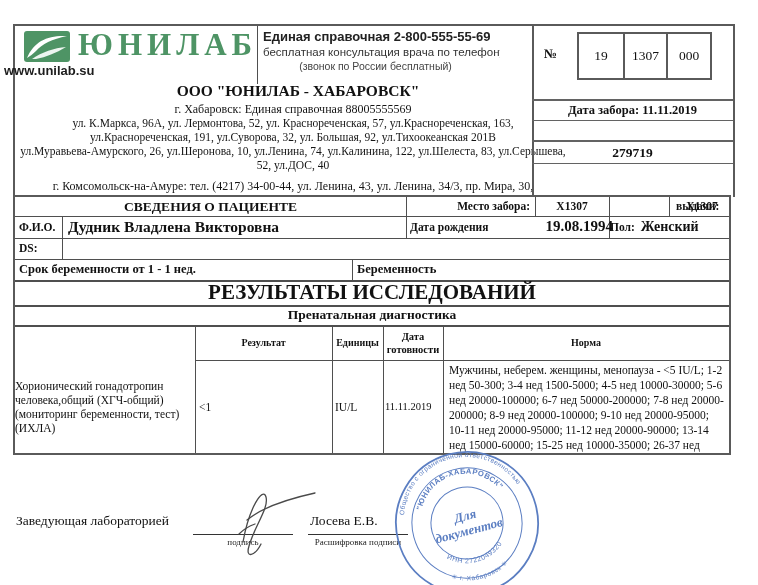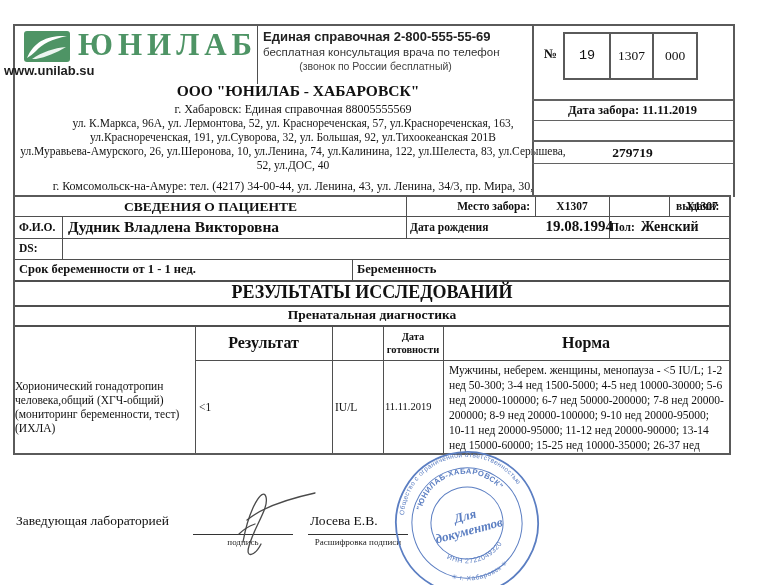--- a/index.html
+++ b/index.html
@@ -33,35 +33,35 @@
   .addr .big { font-size:12px; }
   .addr .gap { margin-top:7px; }
 
   
   .right-col { left:532px; top:24px; width:199px; height:171px;
                border:2px solid #5a5a5a; border-bottom:none; }
   .num-label { left:10px; top:20px; font-size:13px; font-weight:bold; }
   .num-boxes { left:29px; top:6px; display:flex; }
   .num-cell { border:2px solid #5a5a5a; height:44px; line-height:44px; text-align:center;
               font-size:13.5px; margin-left:-2px; background:#fff; }
-  .num-cell:first-child { margin-left:0;font-family:Liberation Mono, monospace; }
+  .num-cell:first-child { margin-left:14px; }
   .bar { left:-2px; width:201px; border-top:2px solid #636363; border-bottom:1px solid #636363;
          text-align:center; font-weight:bold; }
   .bar1 { top:73px; height:19px; line-height:19px; font-size:12.5px; }
   .bar2 { top:114px; height:21px; line-height:21px; font-size:13.5px; }
 
   
   .main-table { left:13px; top:195px; width:714px; height:256px; border:2px solid #5a5a5a; background:transparent; }
   .cell { position:absolute; overflow:hidden; }
   .lblB { font-weight:bold; font-size:11.5px; }
   .valB { font-weight:bold; font-size:15px; }
 
-  .sec-title { font-size:18px; font-weight:bold; line-height:25px; text-align:center; }
+  .sec-title { font-size:21px; font-weight:bold; line-height:25px; text-align:center; }
   .grp-title { font-size:13.5px; font-weight:bold; line-height:20px; text-align:center; }
-  .th { font-weight:bold; font-size:16px; text-align:center; }
+  .th { font-weight:bold; font-size:10px; text-align:center; }
   .td { font-size:11.5px; }
 
   
   .zav { left:16px; top:513px; font-size:13.5px; }
   .sigline { top:534px; width:100px; background:#333; height:1px; }
   .sigcap { top:537px; width:100px; font-size:9px; text-align:center; color:#222; }
   .losname { left:310px; top:513px; font-size:13.5px; }
 
   .stamp { left:392px; top:448px; }
   .signsvg { left:203px; top:480px; }
@@ -155,20 +155,21 @@
     <div class="cell lblB" style="left:4px;top:41px;width:43px;height:21px;line-height:21px">DS:</div>
     <div class="cell" style="left:47px;top:41px;width:667px;height:21px"></div>
 
     <div class="cell b" style="left:4px;top:62px;width:333px;height:21px;line-height:21px;font-size:12.5px">Срок беременности от 1 - 1 нед.</div>
     <div class="cell b" style="left:342px;top:62px;width:372px;height:21px;line-height:21px;font-size:12.5px">Беременность</div>
 
     <div class="cell sec-title" style="left:0;top:83px;width:714px;height:25px">РЕЗУЛЬТАТЫ ИССЛЕДОВАНИЙ</div>
     <div class="cell grp-title" style="left:0;top:108px;width:714px;height:20px">Пренатальная диагностика</div>
 
     <div class="cell th" style="left:180px;top:128px;width:137px;height:35px;line-height:35px">Результат</div>
+    <div class="cell th" style="left:317px;top:128px;width:51px;height:35px;line-height:35px">Единицы</div>
     <div class="cell th" style="left:368px;top:128px;width:60px;height:35px;font-size:10.5px;line-height:13px;padding-top:5px;box-sizing:border-box">Дата готовности</div>
     <div class="cell th" style="left:428px;top:128px;width:286px;height:35px;line-height:35px">Норма</div>
 
     <div class="cell td" style="left:0;top:128px;width:180px;height:164px;display:flex;align-items:center;padding:0 0;box-sizing:border-box;line-height:14px">Хорионический гонадотропин человека,общий (ХГЧ-общий) (мониторинг беременности, тест) (ИХЛА)</div>
     <div class="cell td" style="left:180px;top:163px;width:137px;height:93px;display:flex;align-items:center;padding-left:4px;box-sizing:border-box">&lt;1</div>
     <div class="cell td" style="left:317px;top:163px;width:51px;height:93px;display:flex;align-items:center;padding-left:3px;box-sizing:border-box">IU/L</div>
     <div class="cell" style="left:368px;top:163px;width:60px;height:93px;display:flex;align-items:center;padding-left:2px;box-sizing:border-box;font-size:10.5px">11.11.2019</div>
     <div class="cell td" style="left:428px;top:163px;width:286px;height:93px;padding:3px 3px 0 6px;box-sizing:border-box;line-height:15px">Мужчины, неберем. женщины, менопауза - &lt;5 IU/L; 1-2 нед 50-300;  3-4 нед  1500-5000;  4-5 нед 10000-30000;  5-6 нед 20000-100000;  6-7 нед 50000-200000;  7-8 нед 20000-200000;  8-9 нед 20000-100000;  9-10 нед 20000-95000;  10-11 нед 20000-95000;  11-12 нед 20000-90000;  13-14 нед 15000-60000;  15-25 нед 10000-35000;  26-37 нед 10000-60000;</div>
   </div>
 

